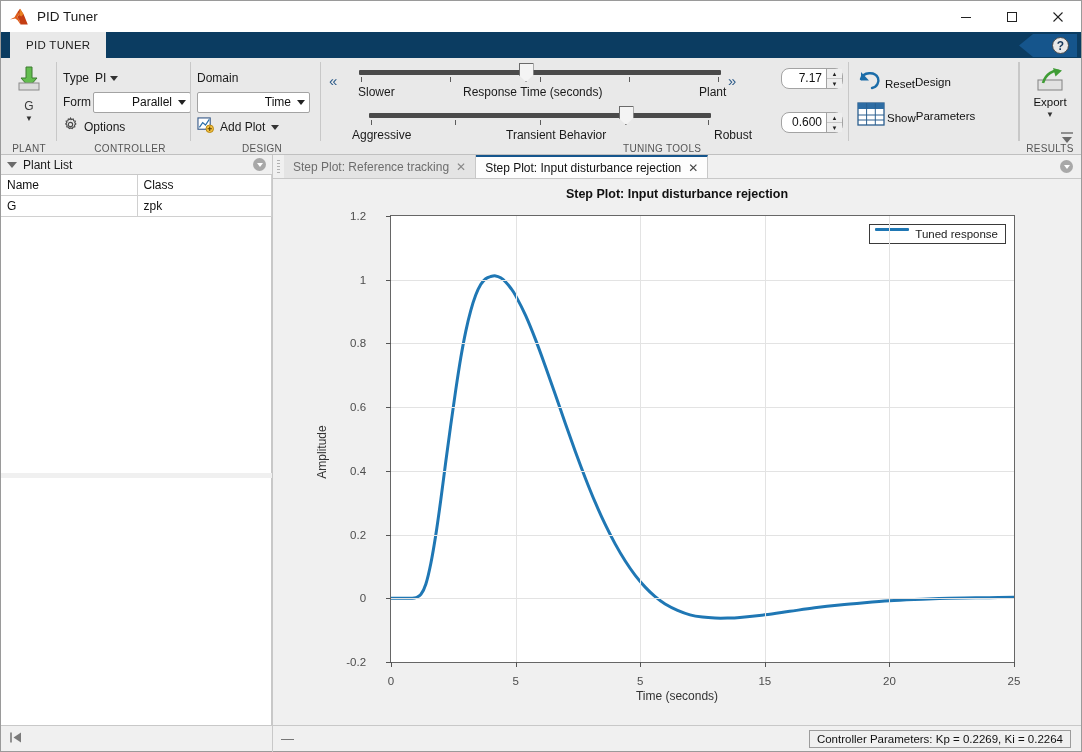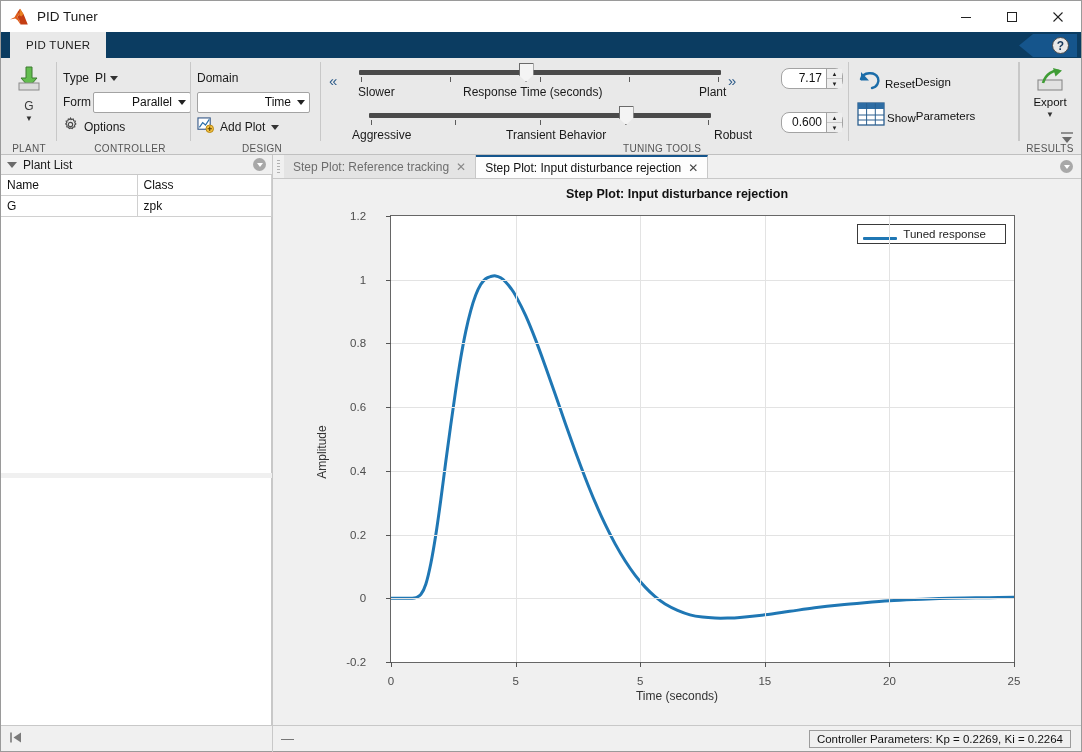--- a/index.html
+++ b/index.html
@@ -266,22 +266,22 @@
     transform: translateY(-50%) rotate(-90deg); transform-origin:center;
     font-size: 12px; color:#333; white-space:nowrap;
   }
   .xlabel {
     position:absolute; left:0; right:0; bottom: 22px;
     text-align:center; font-size:12px; color:#333;
   }
   .legend {
     position:absolute; right: 8px; top: 8px;
     background:#fff; border:1px solid #3a3a3a;
-    display:flex; align-items:flex-end; gap:6px;
-    padding: 3px 19px 3px 5px;
+    display:flex; align-items:flex-start; gap:6px;
+    padding: 3px 7px 3px 5px;
   }
   .legend .ln { width: 34px; height:3px; border-radius:1px; }
   .legend .lt { font-size: 11.5px; color:#222; }
 
   
   .statusbar {
     height: 26px; background:#f0f0f0;
     border-top:1px solid #c8c8c8;
     display:flex; align-items:center; flex: 0 0 26px;
   }

